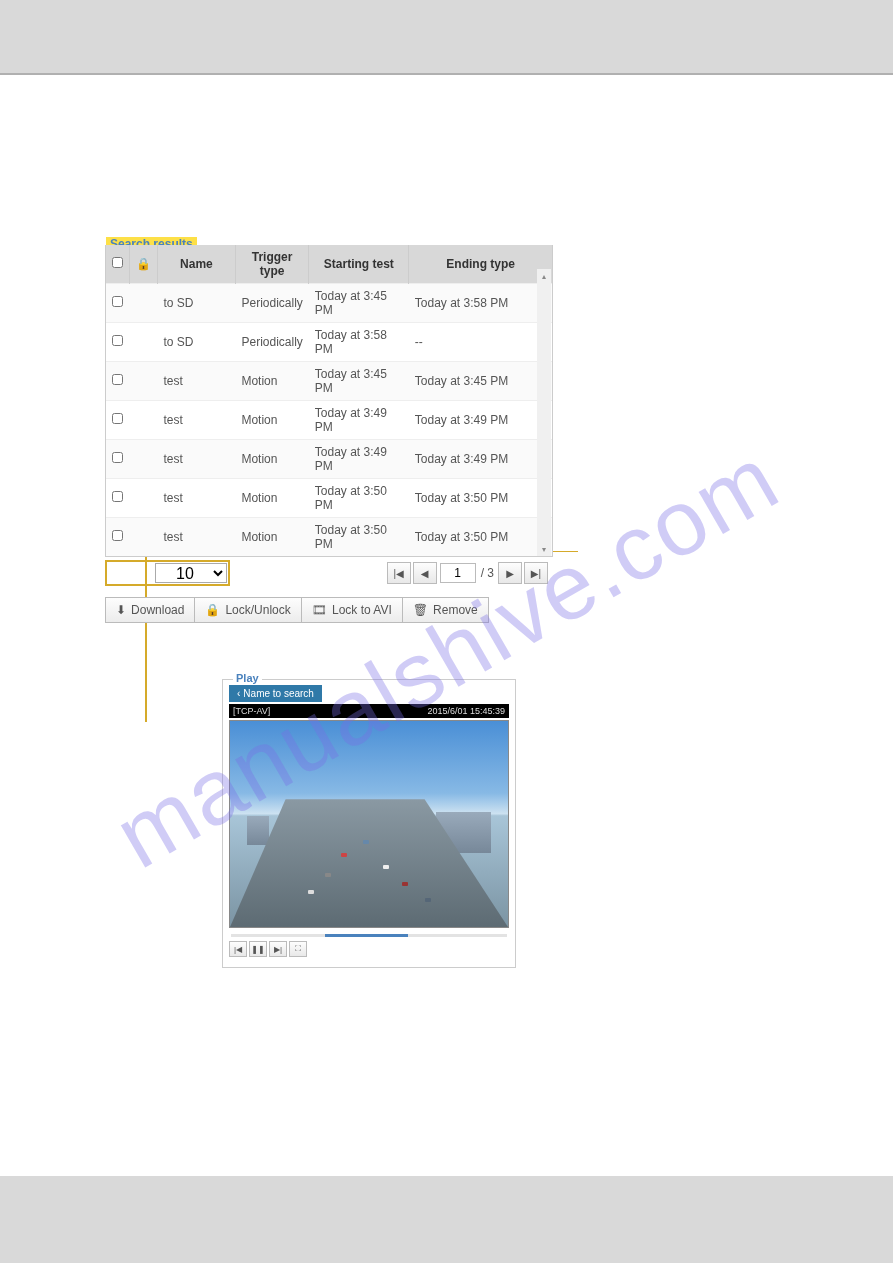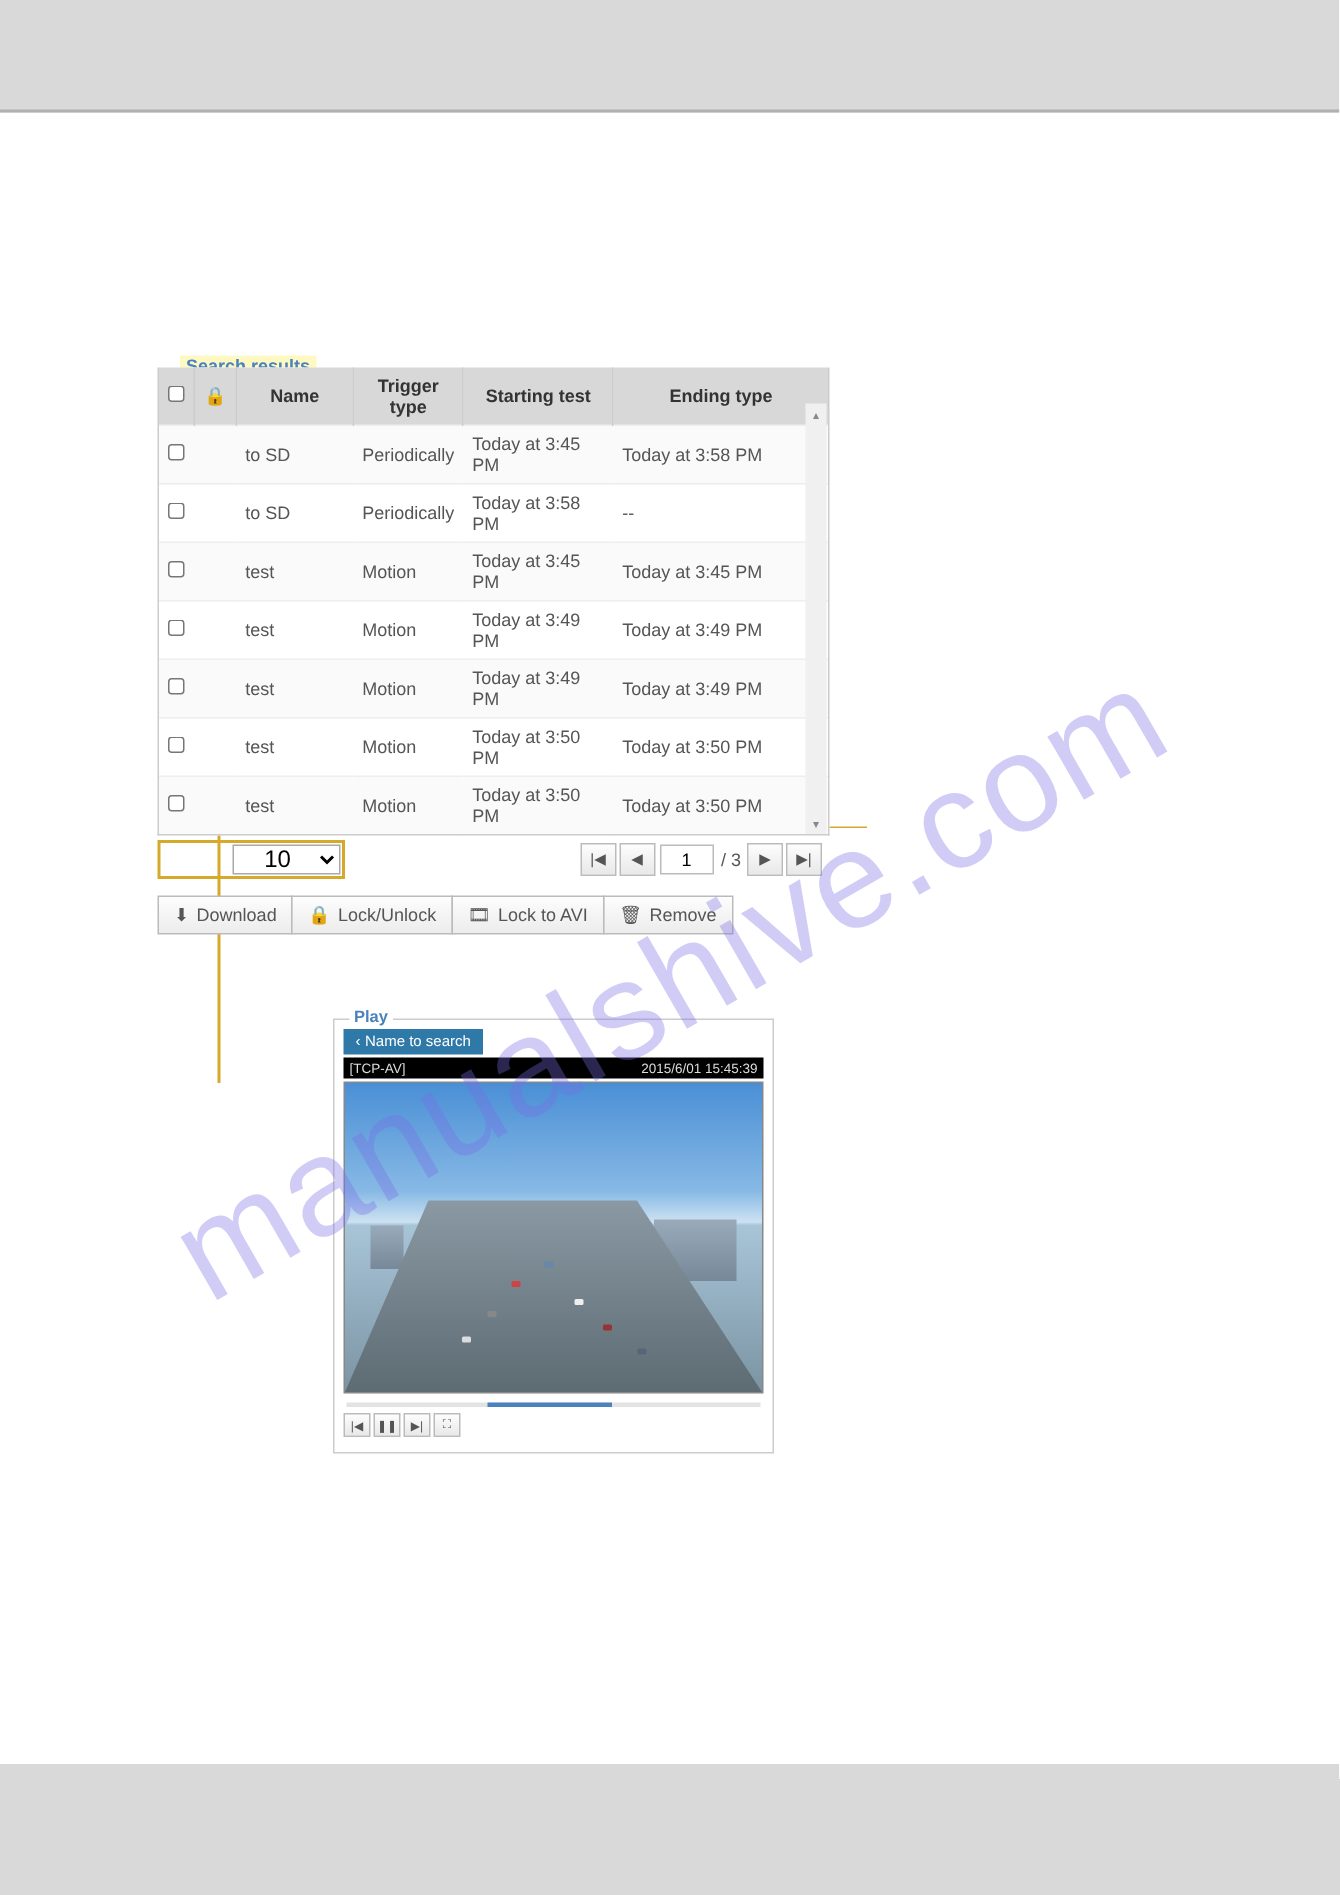--- a/index.html
+++ b/index.html
@@ -5,21 +5,21 @@
   * { box-sizing: border-box; margin: 0; padding: 0; }
   body { font-family: Arial, sans-serif; background: #fff; color: #555; font-size: 13px; }
   .top-bar { height: 75px; background: #d9d9d9; border-bottom: 2px solid #b0b0b0; }
   .bottom-bar { height: 88px; background: #d9d9d9; position: absolute; bottom: -1px; left: 0; right: 0; }
   .page-wrap { position: relative; width: 893px; height: 1263px; background: #fff; overflow: hidden; }
   .content { padding: 0 105px; position: relative; }
   .resize-handle { position: absolute; left: 326px; top: 173px; color: #aaa; font-size: 12px; }
 
   
   .panel { position: relative; margin-top: 170px; width: 448px; }
-  .legend { position: absolute; top: -8px; left: 15px; background: #fef9c3; padding: 0 4px; font-size: 12px; font-weight: bold; color: #4a82bd; }
+  .legend { position: absolute; top: -8px; left: 1px; background: #fde047; padding: 0 4px; font-size: 12px; font-weight: bold; color: #4a82bd; }
 
   .table-wrap { border: 1px solid #ccc; border-top: none; background: #fff; margin-top: 6px; position: relative; }
   table { width: 100%; border-collapse: collapse; font-size: 12px; }
   th { background: #d8d8d8; color: #333; text-align: center; padding: 5px 6px; border-right: 1px solid #ccc; font-weight: bold; font-size: 12px; }
   th:last-child { border-right: none; }
   td { padding: 5px 6px; border-top: 1px solid #eee; color: #555; }
   tbody tr:nth-child(odd) td { background: #fafafa; }
   .col-chk { width: 22px; text-align: center; }
   .col-lock { width: 16px; text-align: center; }
   .col-name { width: 78px; }

